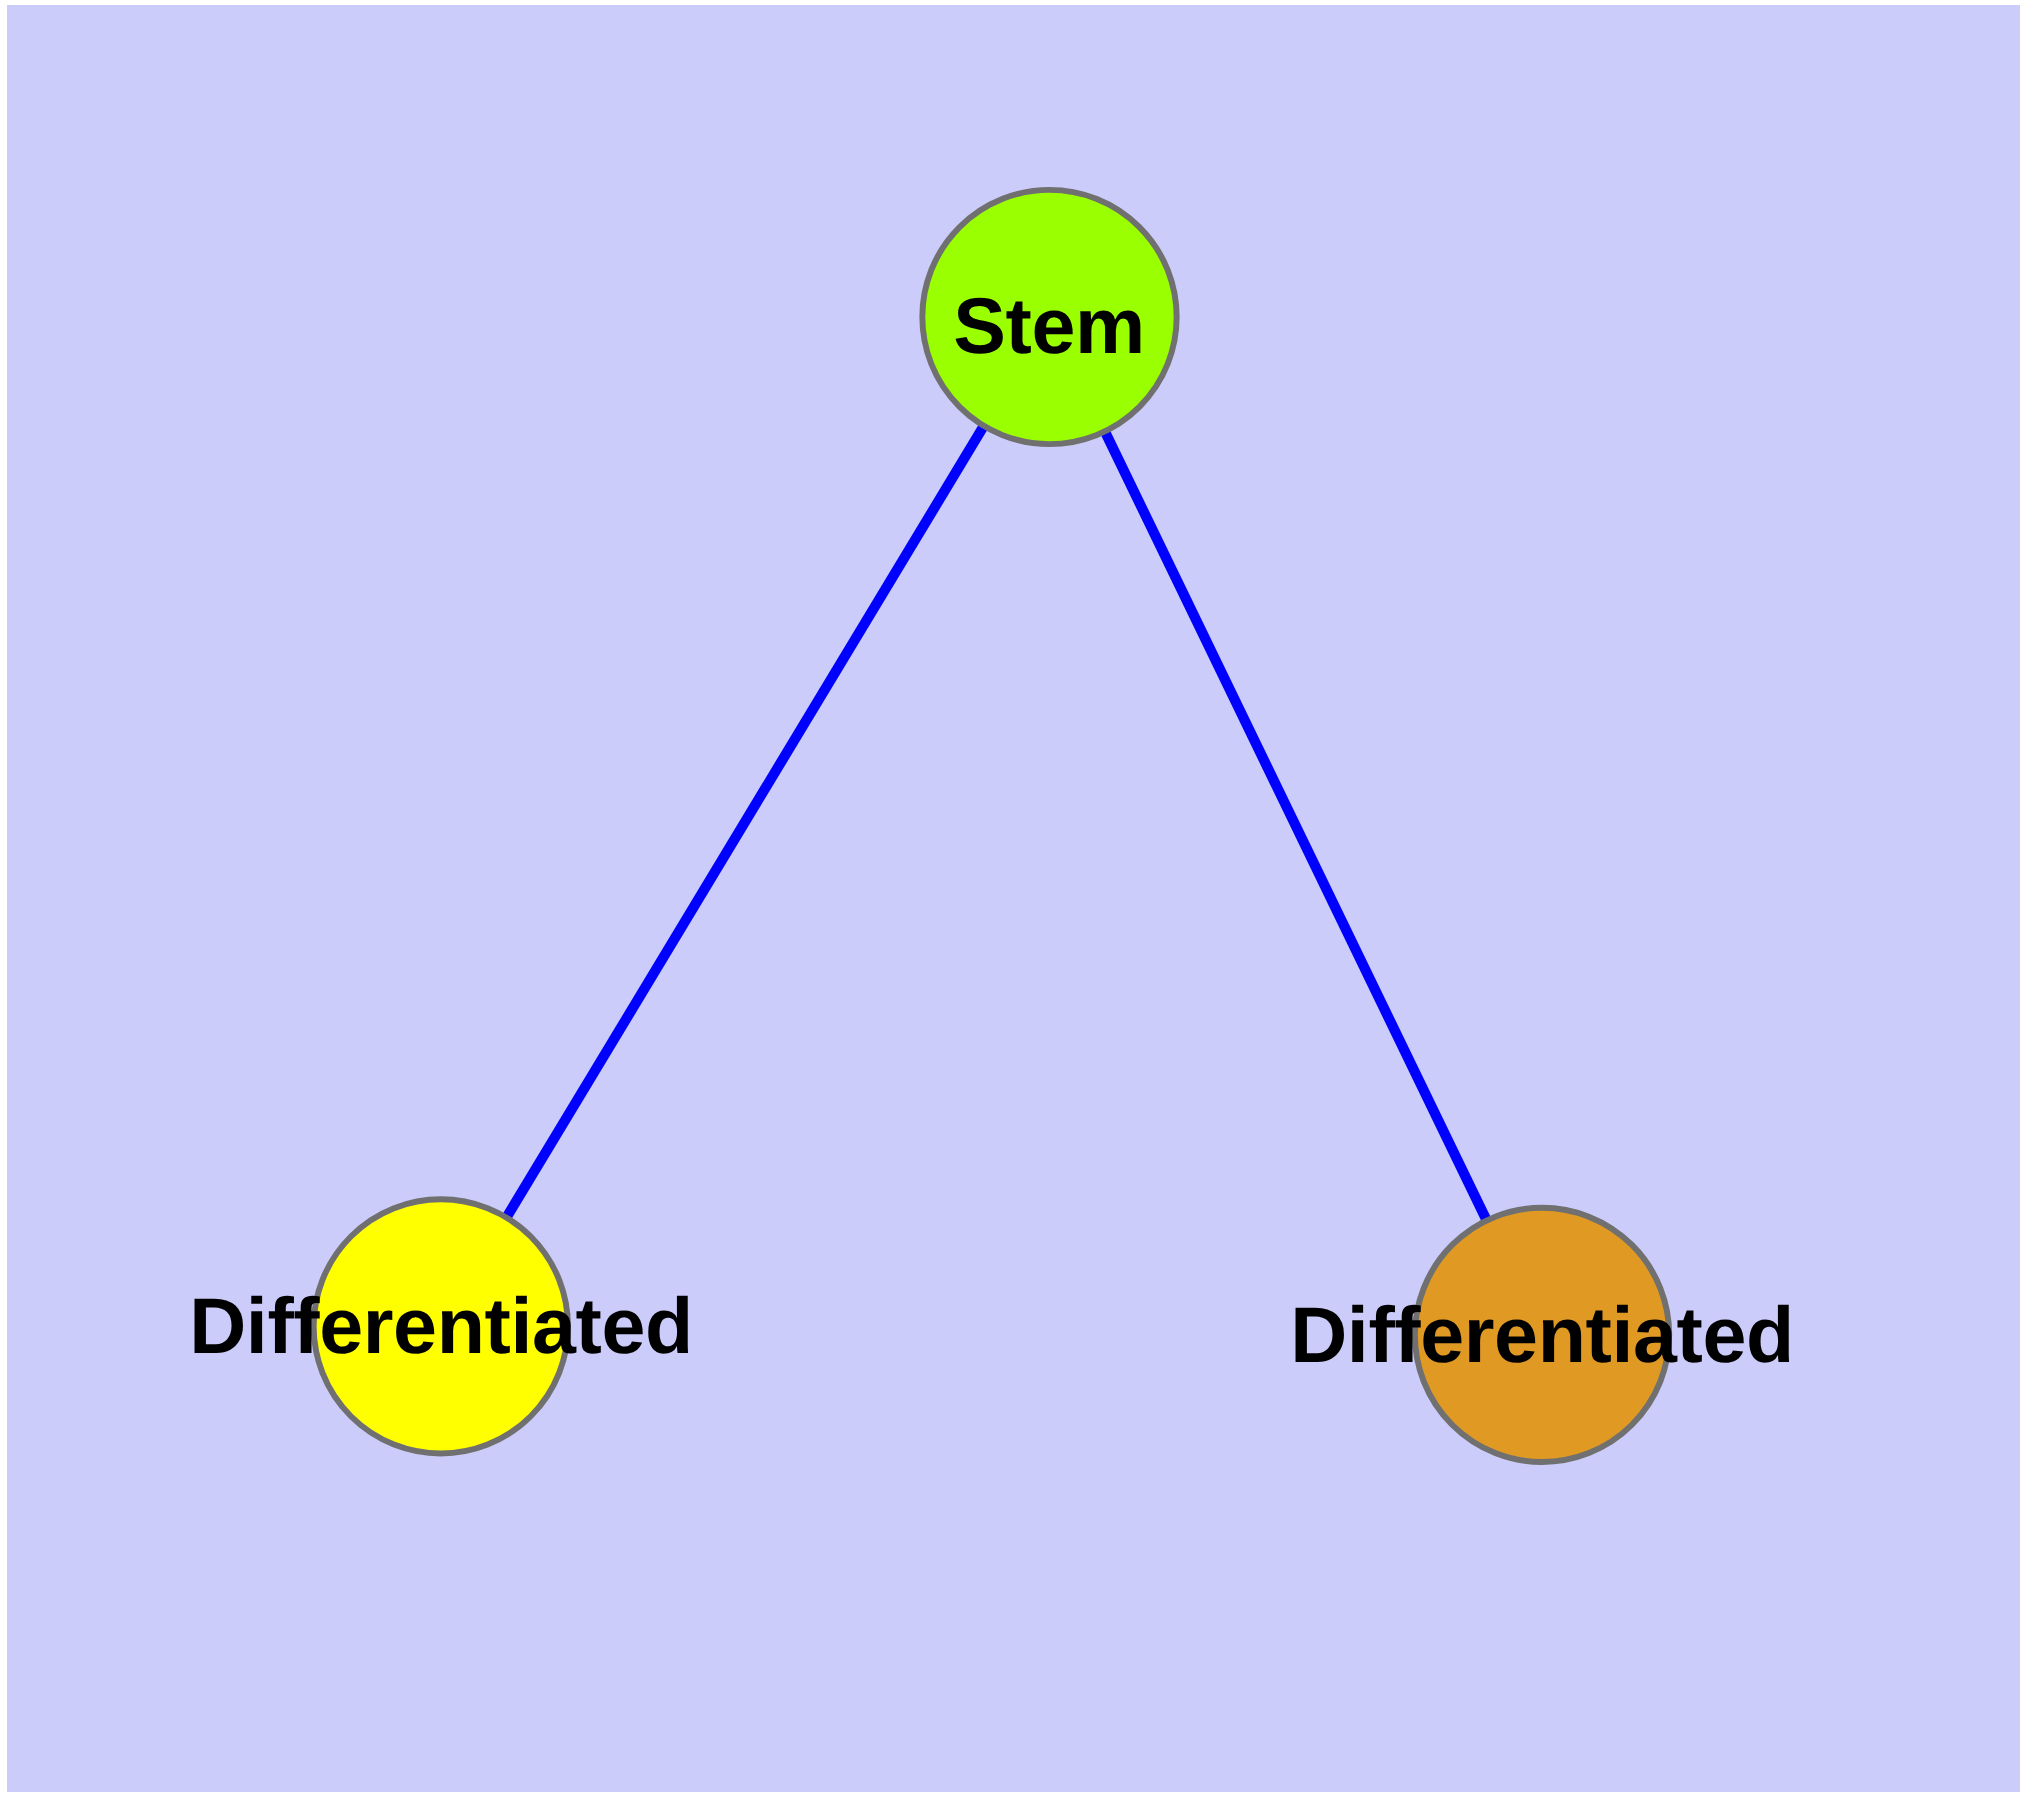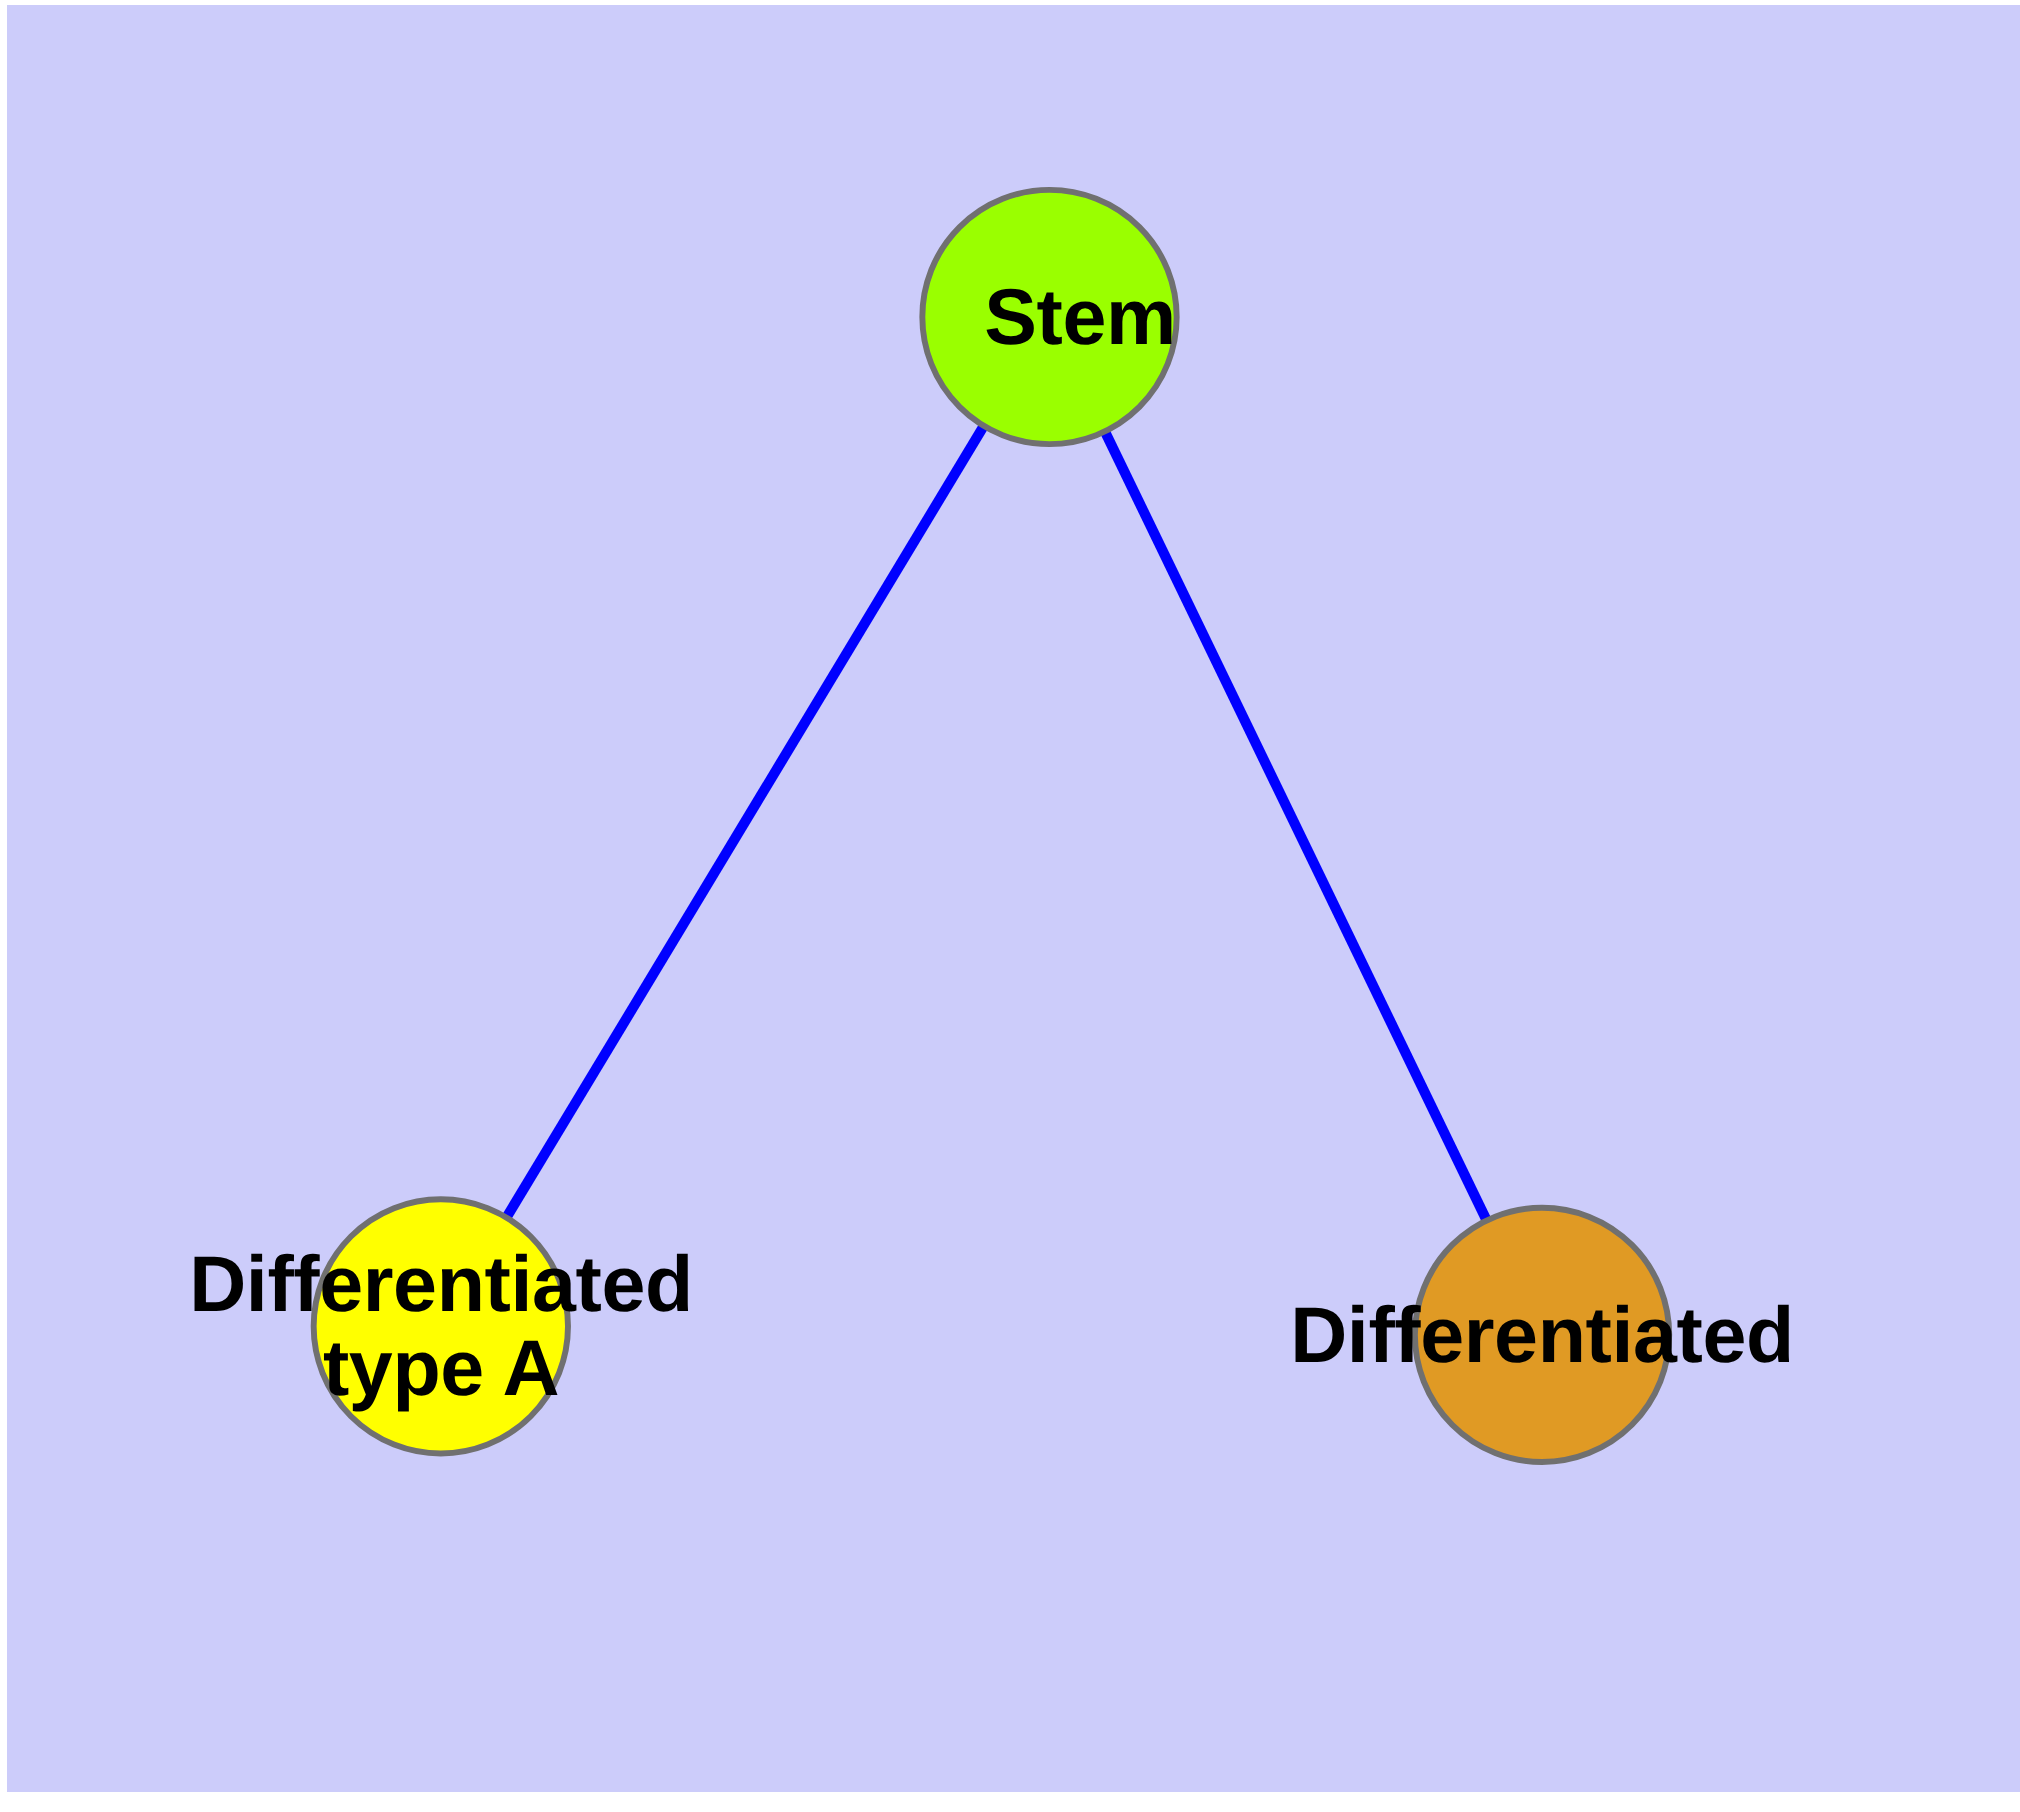--- a/index.html
+++ b/index.html
@@ -68,19 +68,19 @@
         <line x1="1238" y1="374" x2="1819" y2="1575" class="edge-line" stroke="#0000ff" stroke-width="12"></line>
       </g>
     <g id="node-layer">
         <circle cx="1238" cy="374" r="150" class="node-circle" fill="#9aff00" stroke="#707070" stroke-width="7"></circle>
         <circle cx="520" cy="1565" r="150" class="node-circle" fill="#ffff00" stroke="#707070" stroke-width="7"></circle>
         <circle cx="1819" cy="1575" r="150" class="node-circle" fill="#e09a24" stroke="#707070" stroke-width="7"></circle>
       </g>
   </svg>
 
   <div id="label-layer">
-      <div class="node-label" style="left: 1049px; top: 317px; font-size: 79px; color: rgb(0, 0, 0); margin-left: 31px;"><div>Stem</div></div>
-      <div class="node-label" style="left: 441px; top: 1326px; font-size: 79px; color: rgb(0, 0, 0);"><div>Differentiated</div><div>type A</div></div>
+      <div class="node-label" style="left: 1049px; top: 326px; font-size: 79px; color: rgb(0, 0, 0);"><div>Stem</div></div>
+      <div class="node-label" style="left: 441px; top: 1326px; font-size: 79px; color: rgb(0, 0, 0);"><div>Differentiated</div></div>
       <div class="node-label" style="left: 1542px; top: 1335px; font-size: 79px; color: rgb(0, 0, 0);"><div>Differentiated</div></div>
     </div>
 
 </div>
 
 
 </body></html>

